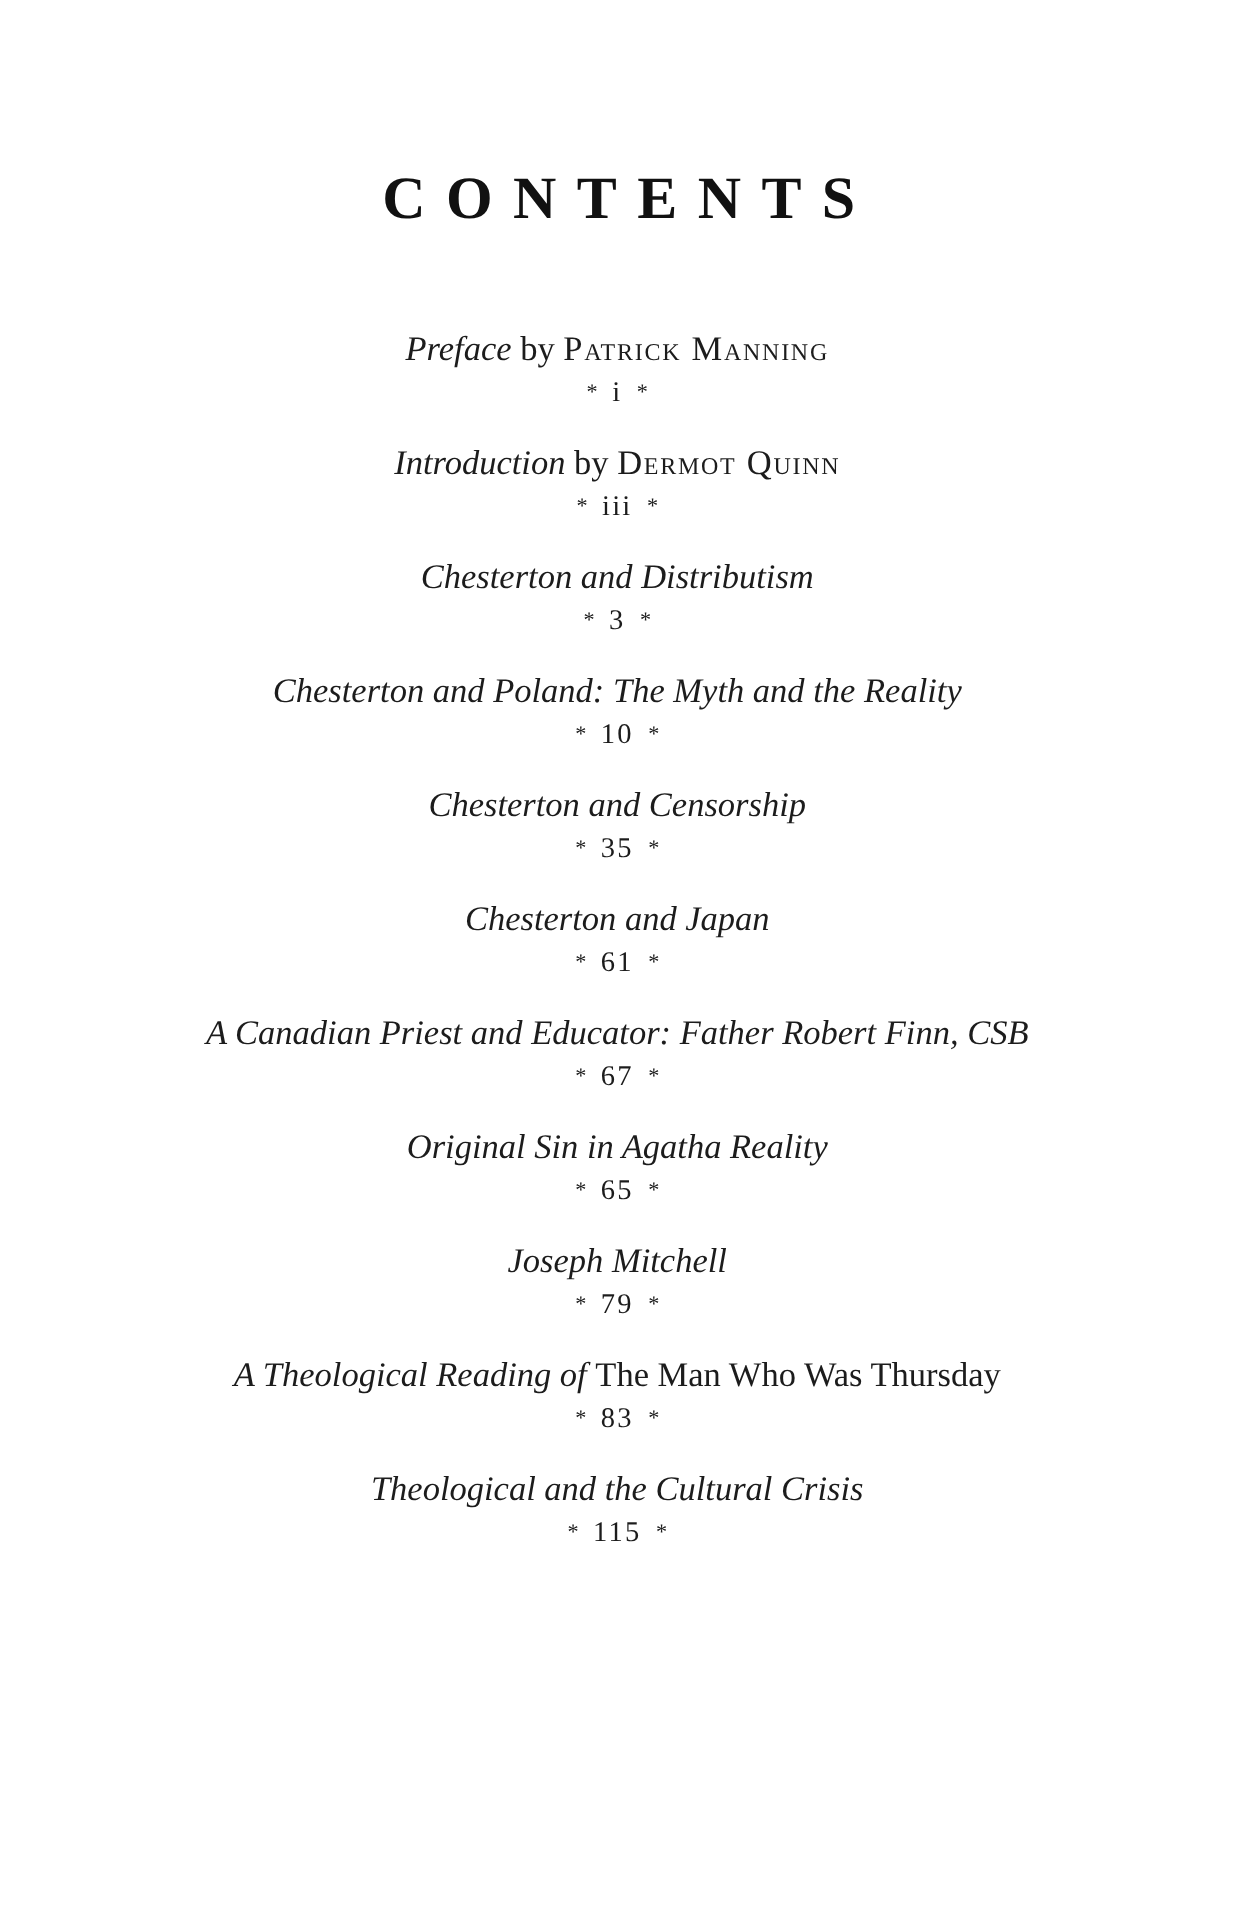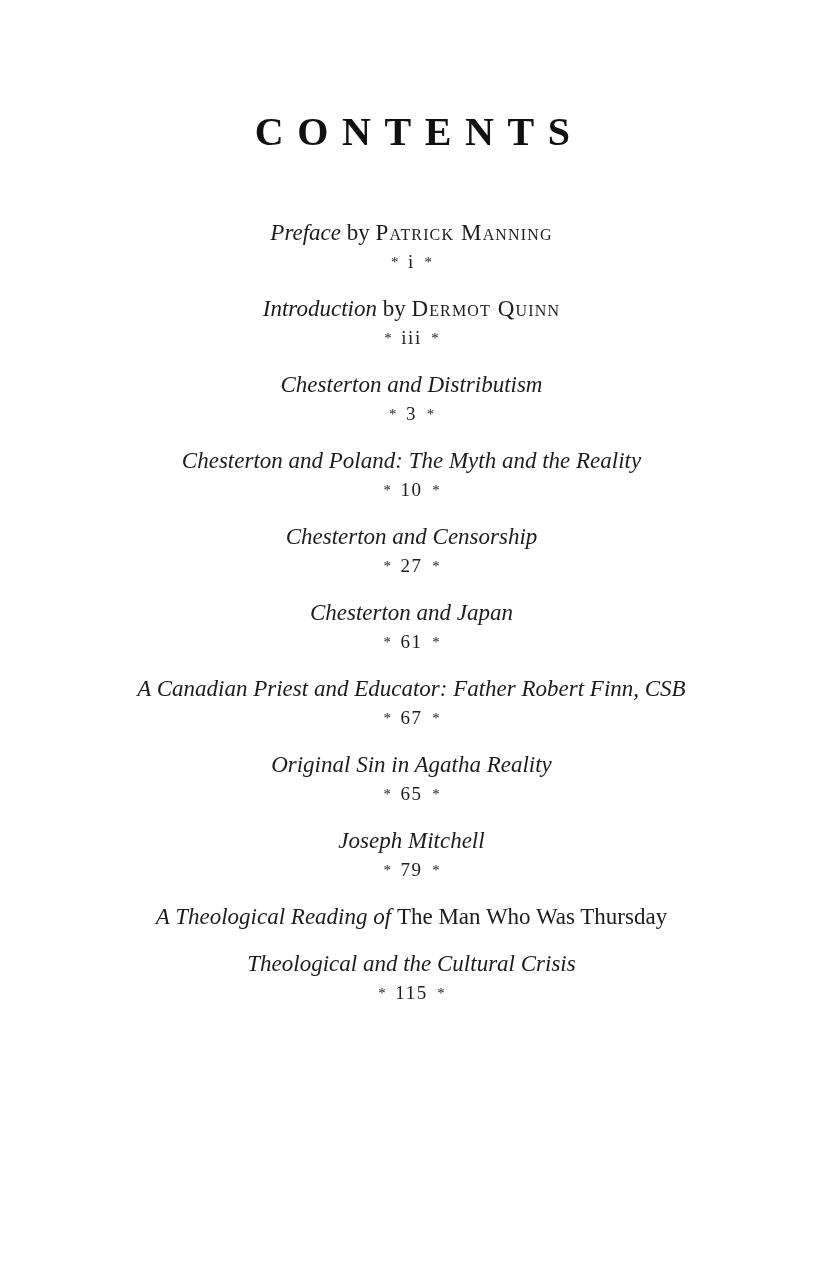--- a/index.html
+++ b/index.html
@@ -85,21 +85,21 @@
     <div class="entry-pageline"><span class="asterisk left">*</span><span class="page-number">3</span><span class="asterisk right">*</span></div>
   </div>
 
   <div class="toc-entry">
     <div class="entry-title"><span class="seg-italic">Chesterton and Poland: The Myth and the Reality</span></div>
     <div class="entry-pageline"><span class="asterisk left">*</span><span class="page-number">10</span><span class="asterisk right">*</span></div>
   </div>
 
   <div class="toc-entry">
     <div class="entry-title"><span class="seg-italic">Chesterton and Censorship</span></div>
-    <div class="entry-pageline"><span class="asterisk left">*</span><span class="page-number">27</span><span class="asterisk right">*</span></div>
+    <div class="entry-pageline"><span class="asterisk left">*</span><span class="page-number">35</span><span class="asterisk right">*</span></div>
   </div>
 
   <div class="toc-entry">
     <div class="entry-title"><span class="seg-italic">Chesterton and Japan</span></div>
     <div class="entry-pageline"><span class="asterisk left">*</span><span class="page-number">61</span><span class="asterisk right">*</span></div>
   </div>
 
   <div class="toc-entry">
     <div class="entry-title"><span class="seg-italic">A Canadian Priest and Educator: Father Robert Finn, CSB</span></div>
     <div class="entry-pageline"><span class="asterisk left">*</span><span class="page-number">67</span><span class="asterisk right">*</span></div>
@@ -110,20 +110,21 @@
     <div class="entry-pageline"><span class="asterisk left">*</span><span class="page-number">65</span><span class="asterisk right">*</span></div>
   </div>
 
   <div class="toc-entry">
     <div class="entry-title"><span class="seg-italic">Joseph Mitchell</span></div>
     <div class="entry-pageline"><span class="asterisk left">*</span><span class="page-number">79</span><span class="asterisk right">*</span></div>
   </div>
 
   <div class="toc-entry">
     <div class="entry-title"><span class="seg-italic">A Theological Reading of </span><span class="seg-roman">The Man Who Was Thursday</span></div>
+    <div class="entry-pageline"><span class="asterisk left">*</span><span class="page-number">83</span><span class="asterisk right">*</span></div>
   </div>
 
 
   <div class="toc-entry">
     <div class="entry-title"><span class="seg-italic">Theological and the Cultural Crisis</span></div>
     <div class="entry-pageline"><span class="asterisk left">*</span><span class="page-number">115</span><span class="asterisk right">*</span></div>
   </div>
 </div>
 </div>
 

